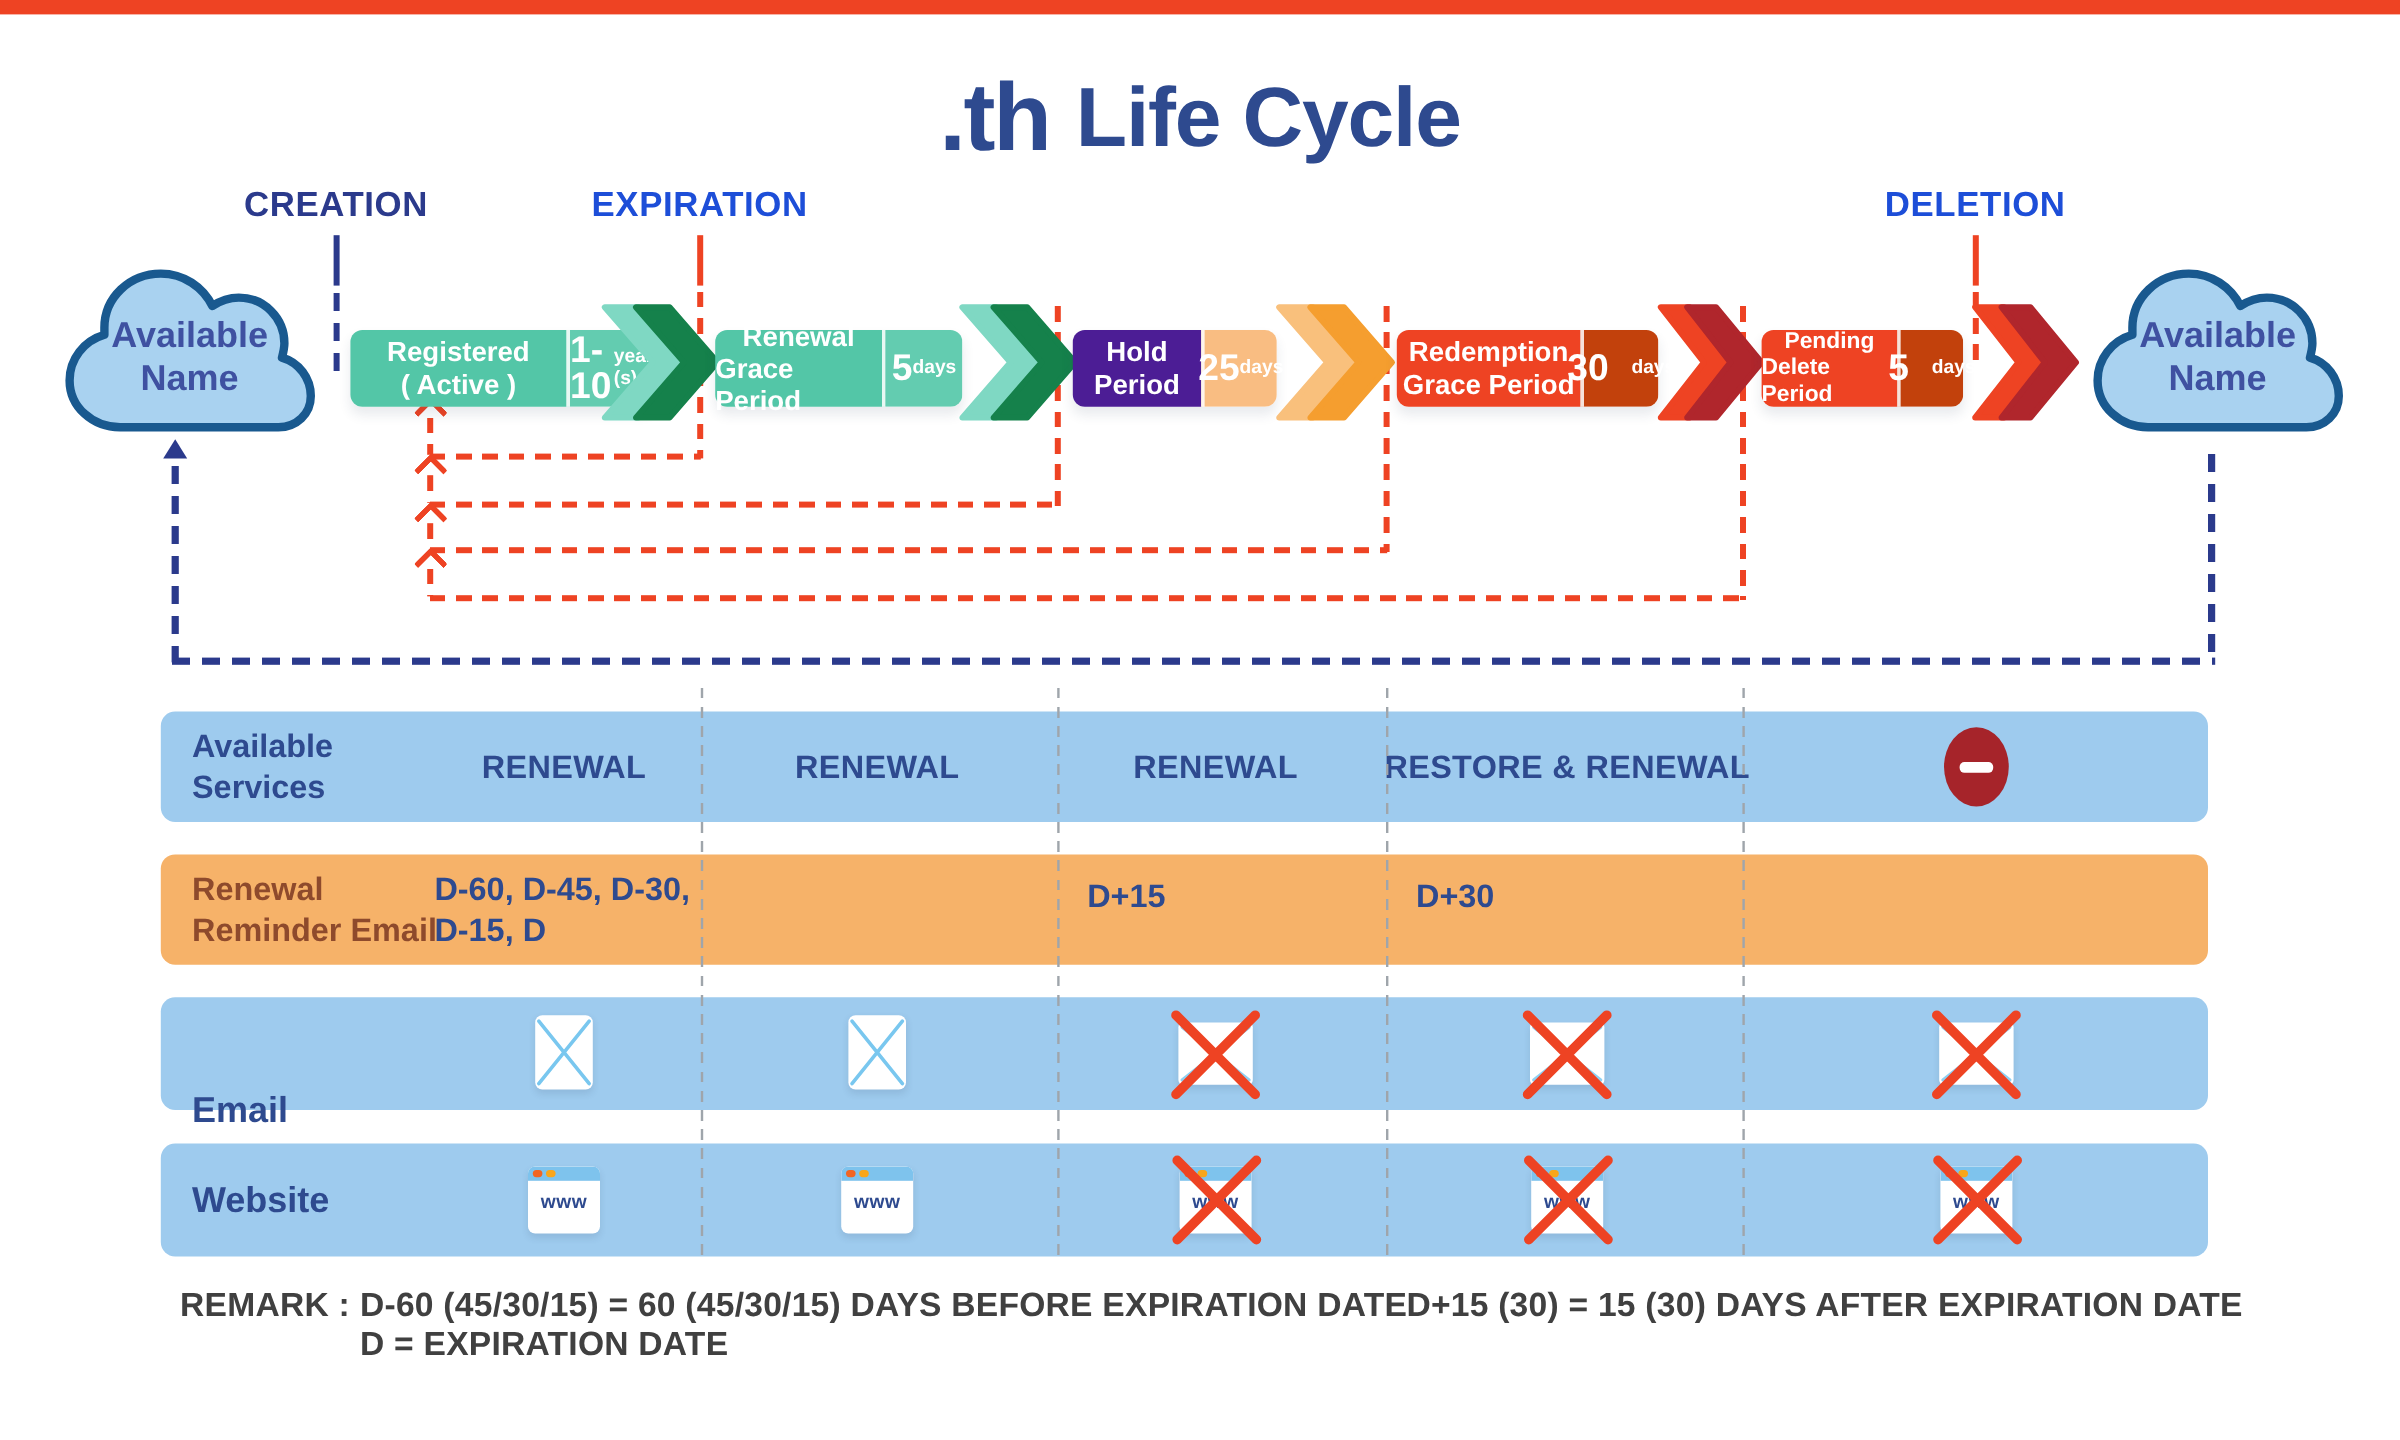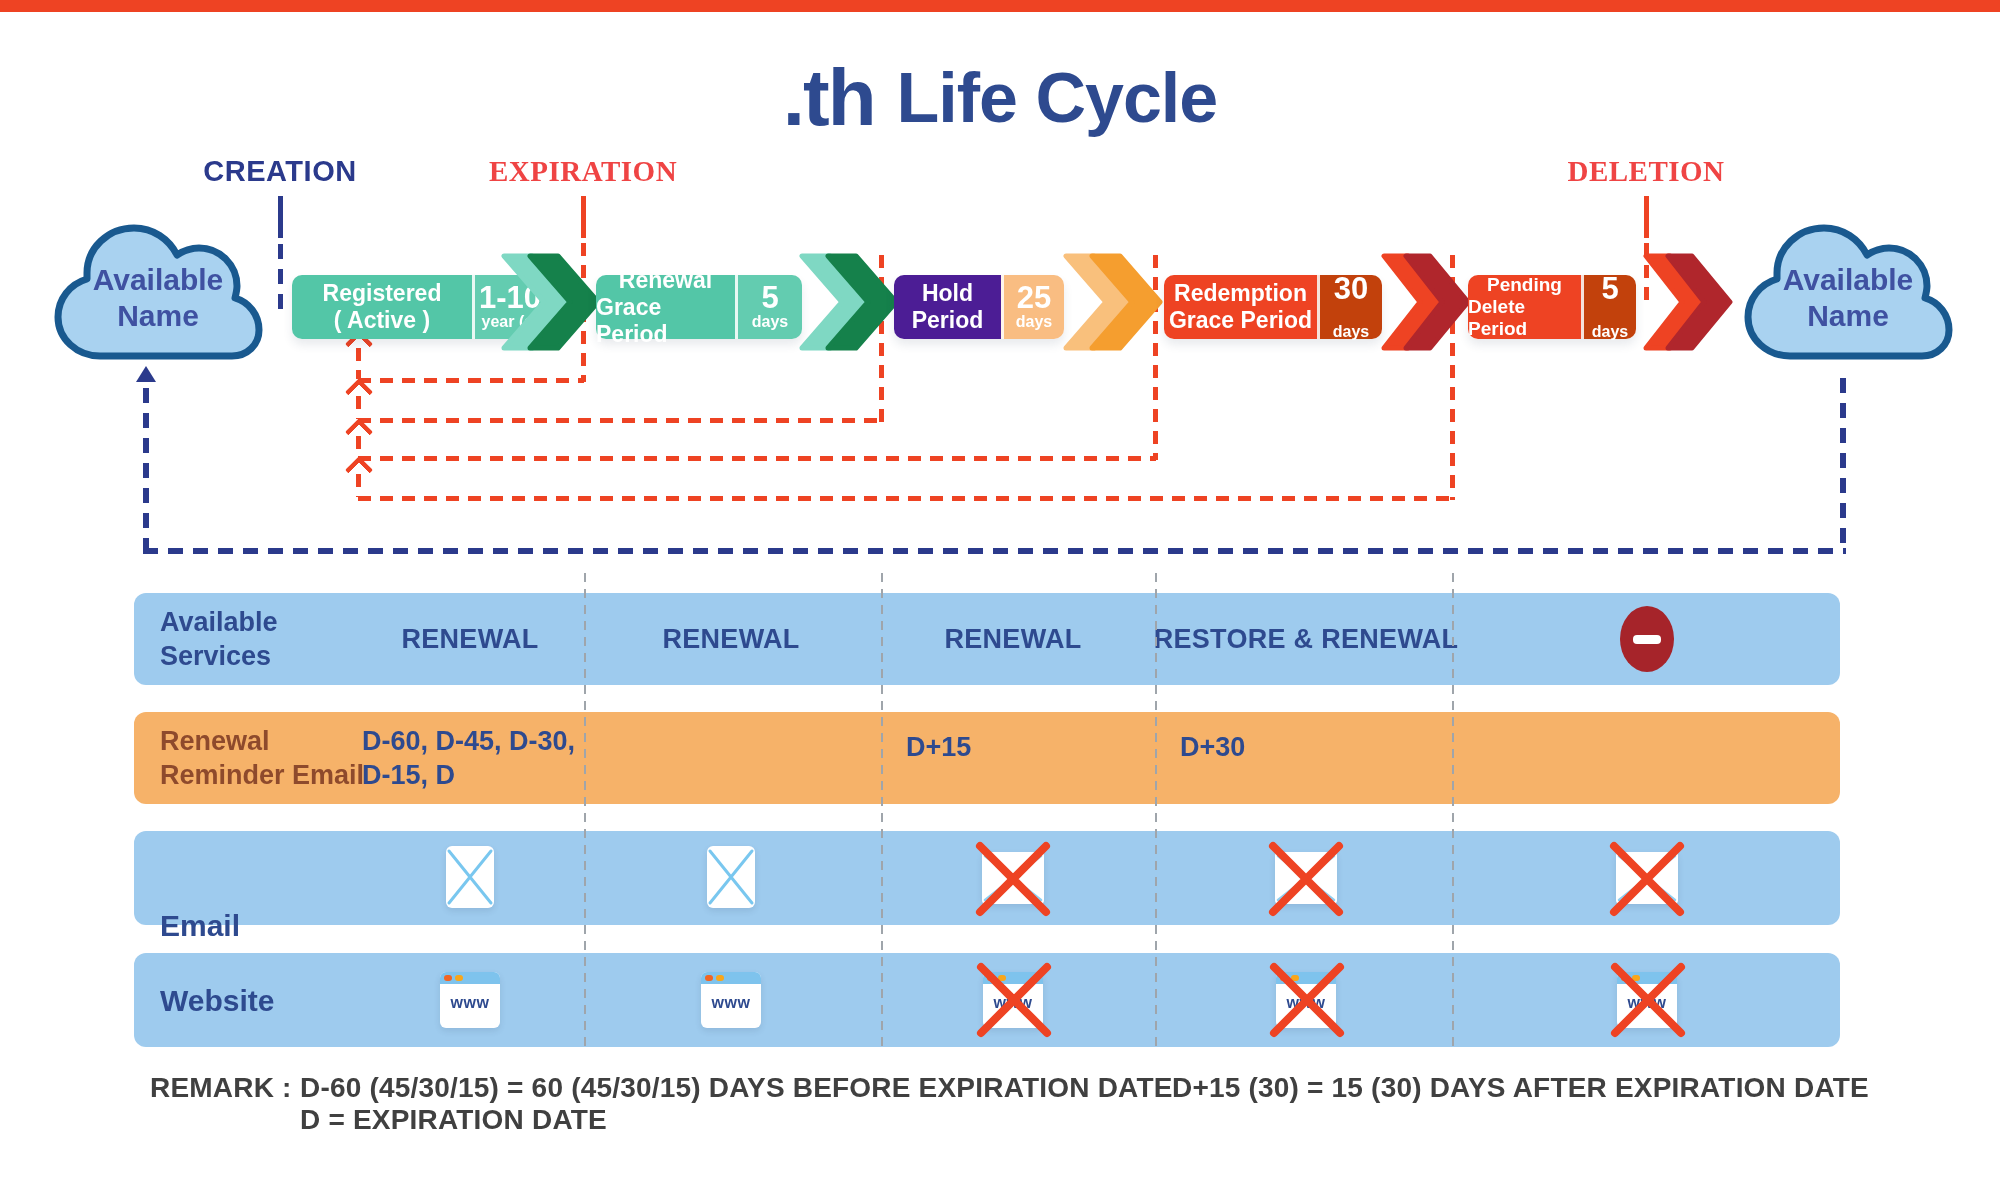--- a/index.html
+++ b/index.html
@@ -8,21 +8,21 @@
   .abs{position:absolute;}
 
   
   .title-wrap{left:0;top:52px;width:2000px;display:flex;justify-content:center;align-items:center;gap:22px;}
   .title-brand{font-size:80px;font-weight:900;color:#2e4a8f;letter-spacing:-2px;}
   .title-rest{font-size:70px;font-weight:800;color:#2e4a8f;letter-spacing:-1px;}
 
   
   .milestone{width:260px;text-align:center;font-size:29px;font-weight:800;letter-spacing:.5px;}
   .navy-t{color:#2b3a8c;}
-  .red-t{color:#ef4444;font-family:Liberation Serif, serif;}
+  .red-t{color:#1d4ed8;}
 
   
   .solid-v{width:5px;}
   .dash-v-red{width:5px;background:repeating-linear-gradient(180deg,#ee4323 0 13px,transparent 13px 22px);}
   .dash-h-red{height:5px;background:repeating-linear-gradient(90deg,#ee4323 0 13px,transparent 13px 22px);}
   .dash-v-navy{width:6px;background:repeating-linear-gradient(180deg,#2b3a8c 0 15px,transparent 15px 25px);}
   .dash-h-navy{height:6px;background:repeating-linear-gradient(90deg,#2b3a8c 0 15px,transparent 15px 25px);}
   .dash-v-gray{width:2px;background:repeating-linear-gradient(180deg,#9fa5ab 0 9px,transparent 9px 16px);}
 
   .arrow-up-red{width:15px;height:15px;border-top:5px solid #ee4323;border-left:5px solid #ee4323;
@@ -31,21 +31,21 @@
                  border-bottom:16px solid #2b3a8c;}
 
   
   .cloud-text{width:240px;text-align:center;font-size:30px;font-weight:800;color:#3f51a1;line-height:36px;}
 
   
   .stage{top:275px;height:64px;border-radius:10px;display:flex;color:#fff;
          box-shadow:0 6px 10px rgba(40,60,90,.10);}
   .stage-main{flex:1;display:flex;flex-direction:column;justify-content:center;align-items:center;
               font-weight:700;line-height:27px;font-size:23px;border-radius:10px 0 0 10px;}
-  .stage-days{display:flex;flex-direction:column;justify-content:center;align-items:center;
+  .stage-days{display:flex;flex-direction:row;justify-content:center;align-items:center;
               border-left:3px solid rgba(255,255,255,.85);border-radius:0 10px 10px 0;}
   .stage-num{font-weight:800;font-size:31px;line-height:30px;}
   .stage-unit{font-size:16px;font-weight:600;line-height:18px;}
   .teal .stage-main{background:#53c6a7;}
   .teal .stage-days{background:#63ccb0;}
   .orange .stage-main{background:#4c1d95;}
   .orange .stage-days{background:#f9bd82;}
   .redbx .stage-main{background:#ee4323;}
   .redbx .stage-days{background:#c2410c;gap:19px;}
   .small-stage .stage-main{font-size:19px;line-height:22px;}

